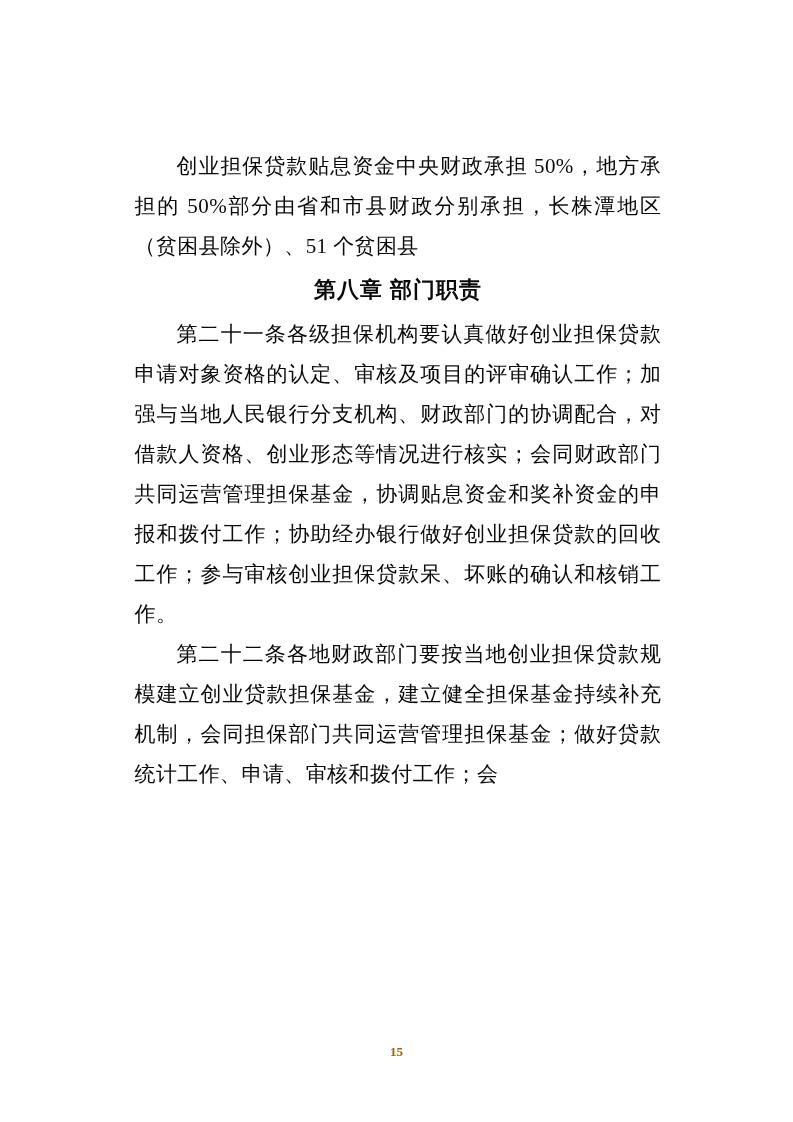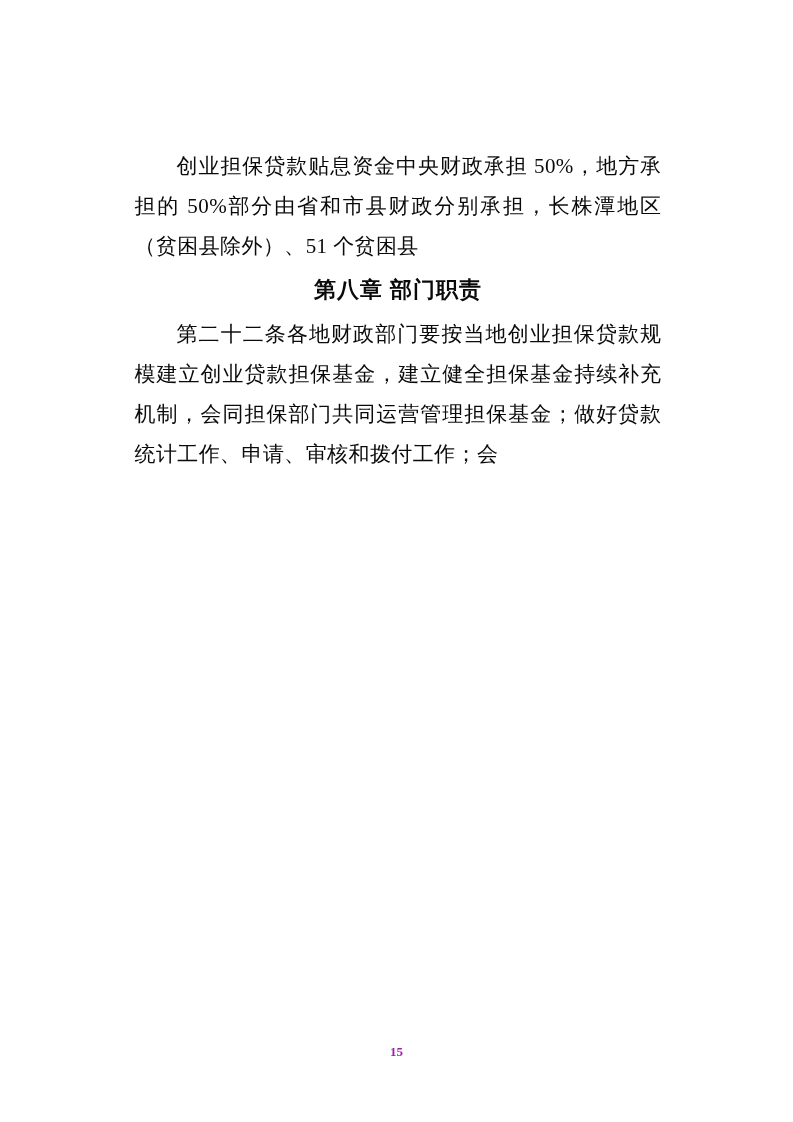--- a/index.html
+++ b/index.html
@@ -43,34 +43,35 @@
     letter-spacing: 1px;
   }
   .page-number {
     position: absolute;
     left: 0;
     right: 0;
     bottom: 62px;
     text-align: center;
     font-size: 13px;
     font-weight: 700;
-    color: #a21caf;
+    color: #a16207;
   }
 </style>
 </head>
 <body>
 
 <div class="page">
   <div class="content">
 
     <p class="para indent">创业担保贷款贴息资金中央财政承担 50%，地方承担的 50%部分由省和市县财政分别承担，长株潭地区（贫困县除外）、51 个贫困县</p>
 
 
     <h2 class="chapter-heading">第八章 部门职责</h2>
 
 
+    <p class="para indent">第二十一条各级担保机构要认真做好创业担保贷款申请对象资格的认定、审核及项目的评审确认工作；加强与当地人民银行分支机构、财政部门的协调配合，对借款人资格、创业形态等情况进行核实；会同财政部门共同运营管理担保基金，协调贴息资金和奖补资金的申报和拨付工作；协助经办银行做好创业担保贷款的回收工作；参与审核创业担保贷款呆、坏账的确认和核销工作。</p>
 
     <p class="para indent">第二十二条各地财政部门要按当地创业担保贷款规模建立创业贷款担保基金，建立健全担保基金持续补充机制，会同担保部门共同运营管理担保基金；做好贷款统计工作、申请、审核和拨付工作；会</p>
 
   </div>
 
   <div class="page-number">15</div>
 </div>
 
 </body></html>

